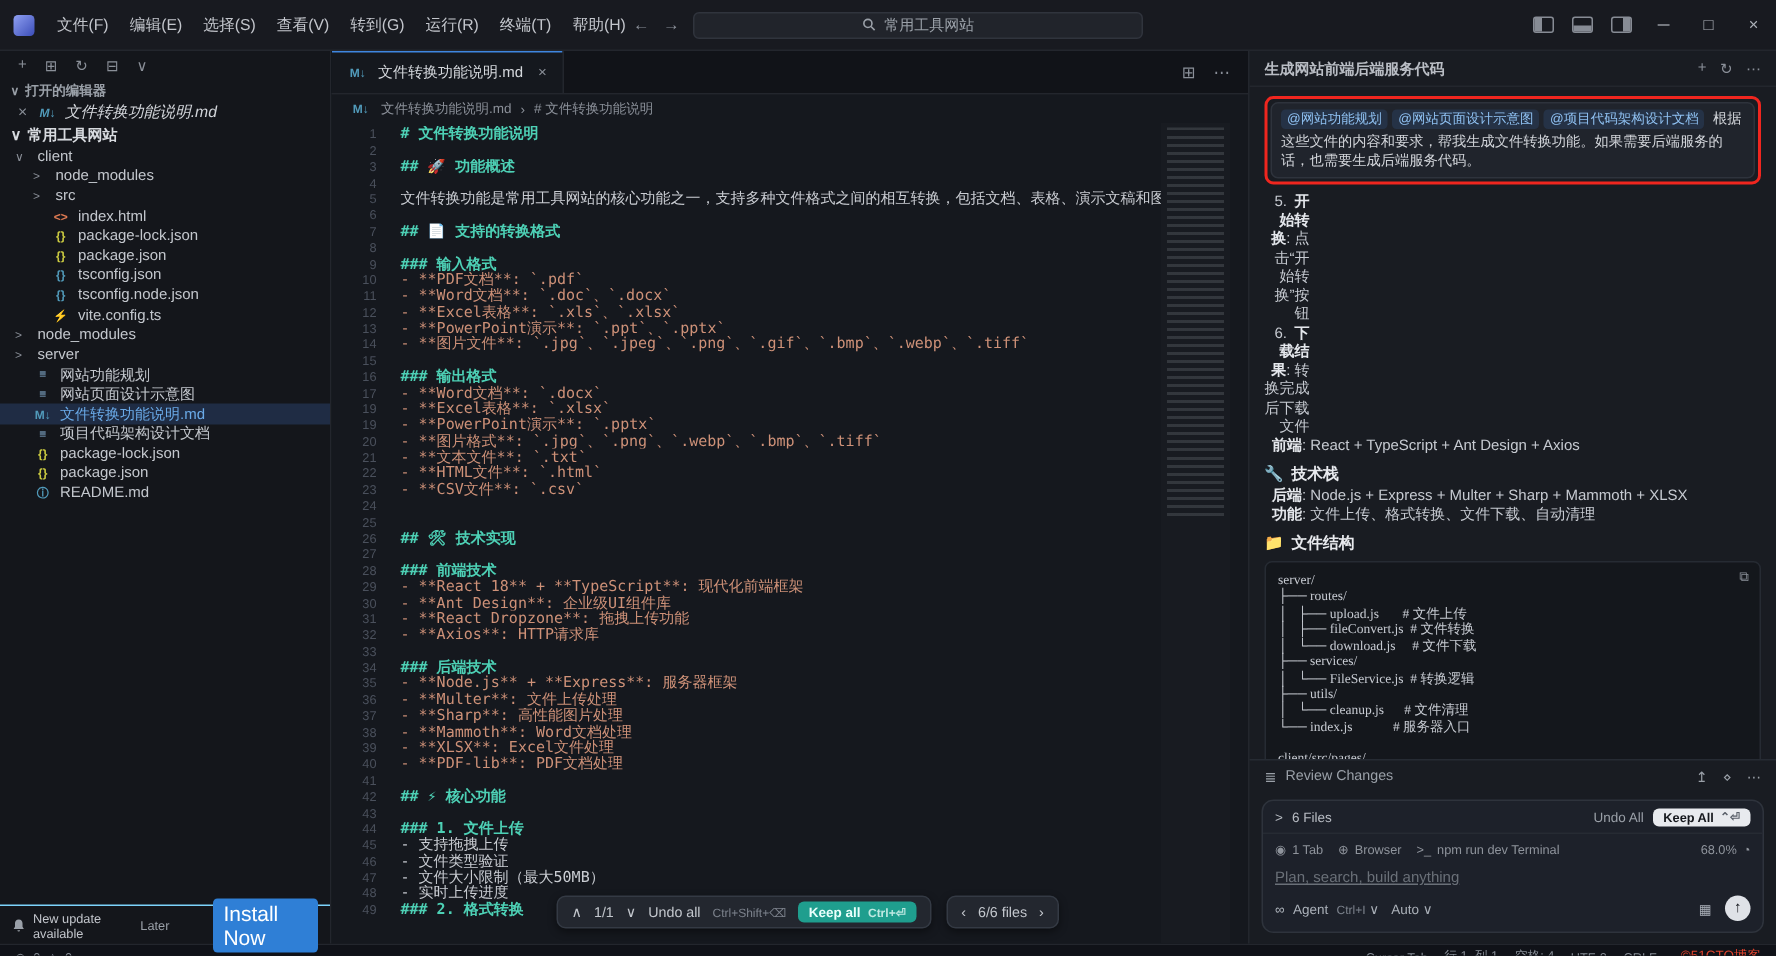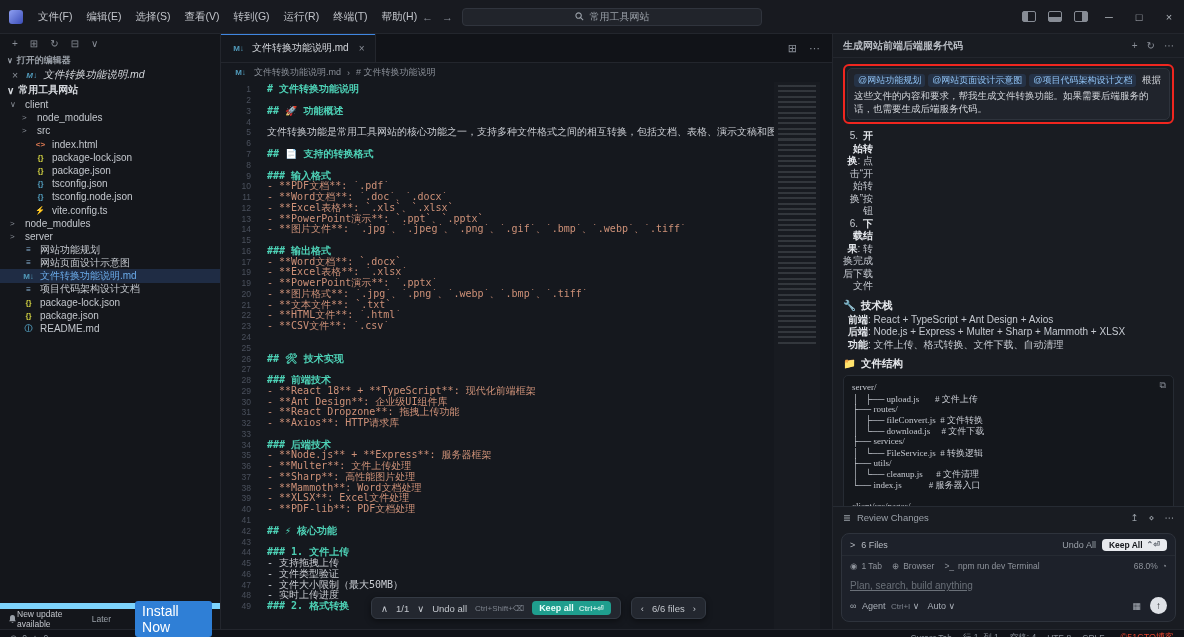--- a/index.html
+++ b/index.html
@@ -55,22 +55,22 @@
   .ic { width:0; display:inline-block; text-align:center; font-size:8px;
     font-weight:bold; overflow:hidden; flex:none; }
   .ic-json,.ic-jsonb,.ic-html,.ic-vite,.ic-md,.ic-doc,.ic-info { width:15px; }
   .ic-json::before  { content:"{}"; color:#cbcb41; }
   .ic-jsonb::before { content:"{}"; color:#519aba; }
   .ic-html::before  { content:"<>"; color:#e07b53; }
   .ic-vite::before  { content:"⚡"; color:#f3c94a; }
   .ic-md::before    { content:"M↓"; color:#519aba; }
   .ic-doc::before   { content:"≡"; color:#8ab4d8; }
   .ic-info::before  { content:"ⓘ"; color:#519aba; }
-  .update-row { border-top:6px solid #7dd3fc; height:26px; display:flex;
-    align-items:center; padding:0 8px; font-size:8.5px; color:#c3c6cc; }
+  .update-row { border-top:1px solid #7dd3fc; height:26px; display:flex;
+    align-items:center; gap:5px; padding:0 8px; font-size:8.5px; color:#c3c6cc; }
   .bell { color:#9aa0a8; flex:none; }
   .btn-later { color:#9aa0a8; margin-left:auto; }
   .btn-install { background:var(--install_button_blue,#2f7fd6); color:#fff;
     border-radius:3px; padding:2px 7px; font-size:14px;margin-left:24px; }
   
   .editor { flex:1; display:flex; flex-direction:column; background:#15181e; min-width:0; }
   .tabbar { height:29px; background:#111318; display:flex; align-items:stretch;
     border-bottom:1px solid #23262d; }
   .tab { display:flex; align-items:center; gap:6px; padding:0 10px; background:#15181e;
     border-right:1px solid #23262d; box-shadow:inset 0 1px 0 #3f86e0;
@@ -652,46 +652,46 @@
       <div>
 
           <span class="blk num">
             <span class="pre">5.</span><span class="b">开始转换</span><span>: 点击“开始转换”按钮</span>
           </span>
 
           <span class="blk num">
             <span class="pre">6.</span><span class="b">下载结果</span><span>: 转换完成后下载文件</span>
           </span>
 
+          <span class="blk kv">
+            <span class="pre"></span><span class="b">前端</span><span>: React + TypeScript + Ant Design + Axios</span>
+          </span>
+
           <span class="blk h3">
             <span class="pre">🔧</span><span class="b"></span><span>技术栈</span>
           </span>
 
           <span class="blk kv">
-            <span class="pre"></span><span class="b">前端</span><span>: React + TypeScript + Ant Design + Axios</span>
-          </span>
-
-          <span class="blk kv">
             <span class="pre"></span><span class="b">后端</span><span>: Node.js + Express + Multer + Sharp + Mammoth + XLSX</span>
           </span>
 
           <span class="blk kv">
             <span class="pre"></span><span class="b">功能</span><span>: 文件上传、格式转换、文件下载、自动清理</span>
           </span>
 
           <span class="blk h3">
             <span class="pre">📁</span><span class="b"></span><span>文件结构</span>
           </span>
         </div>
       <div class="codeblock">
         <span class="copy">⧉</span>
 
       <div class="cb-line">server/</div>
+          <div class="cb-line">├── routes/</div>
           <div class="cb-line">│   ├── upload.js       # 文件上传</div>
-          <div class="cb-line">├── routes/</div>
           <div class="cb-line">│   ├── fileConvert.js  # 文件转换</div>
           <div class="cb-line">│   └── download.js     # 文件下载</div>
           <div class="cb-line">├── services/</div>
           <div class="cb-line">│   └── FileService.js  # 转换逻辑</div>
           <div class="cb-line">├── utils/</div>
           <div class="cb-line">│   └── cleanup.js      # 文件清理</div>
           <div class="cb-line">└── index.js            # 服务器入口</div>
           <div class="cb-line"></div>
           <div class="cb-line">client/src/pages/</div>
         </div>

